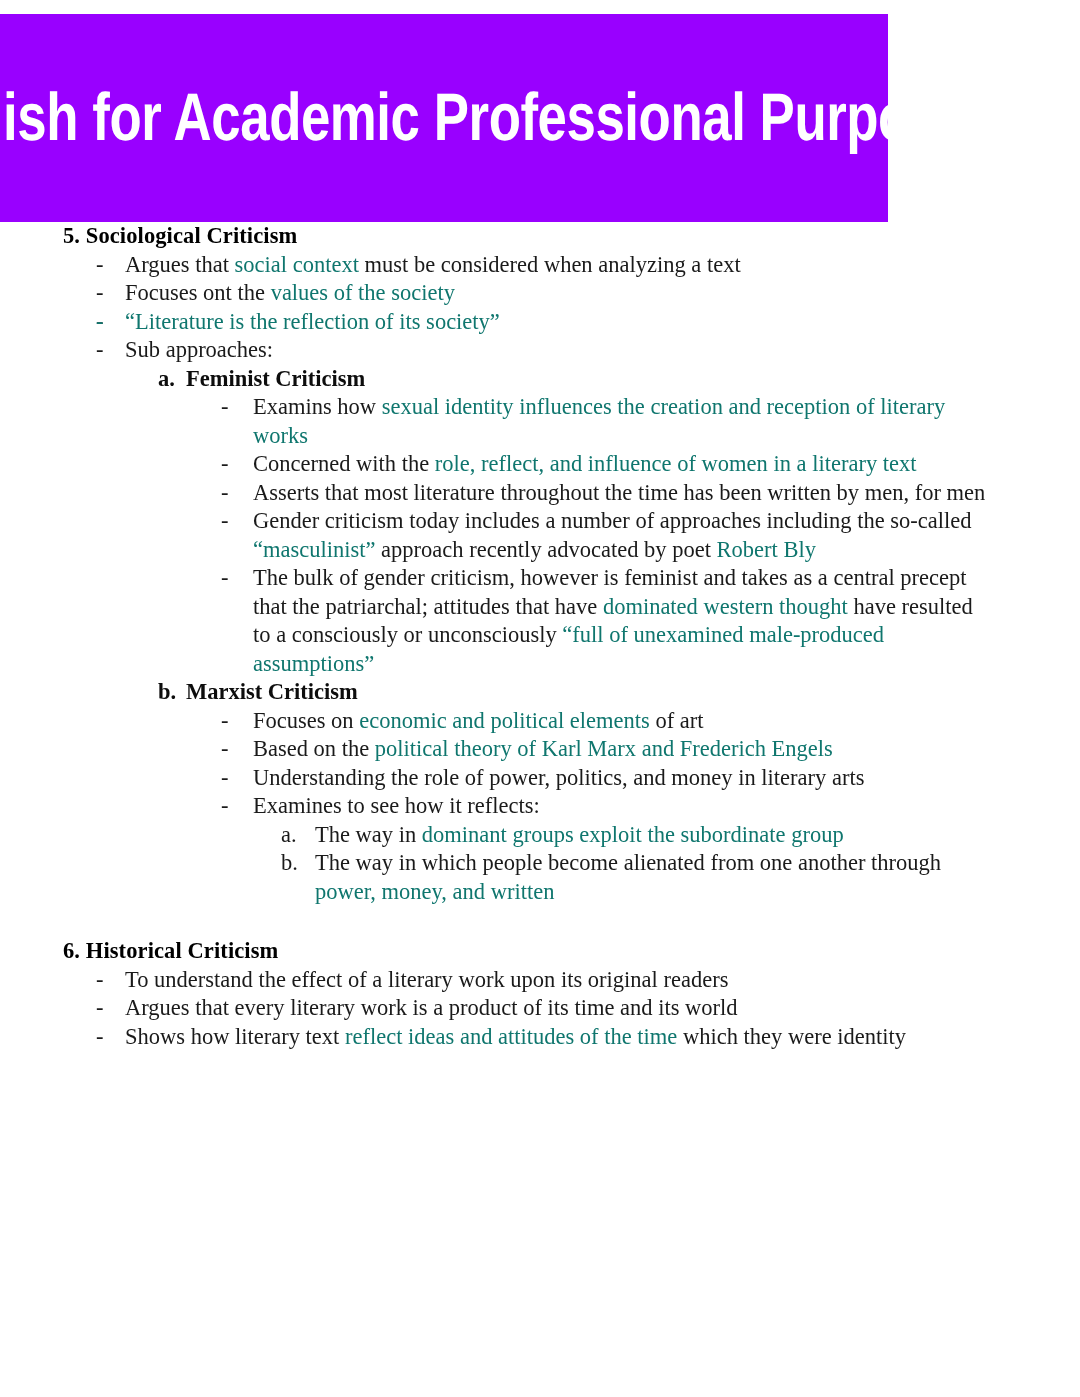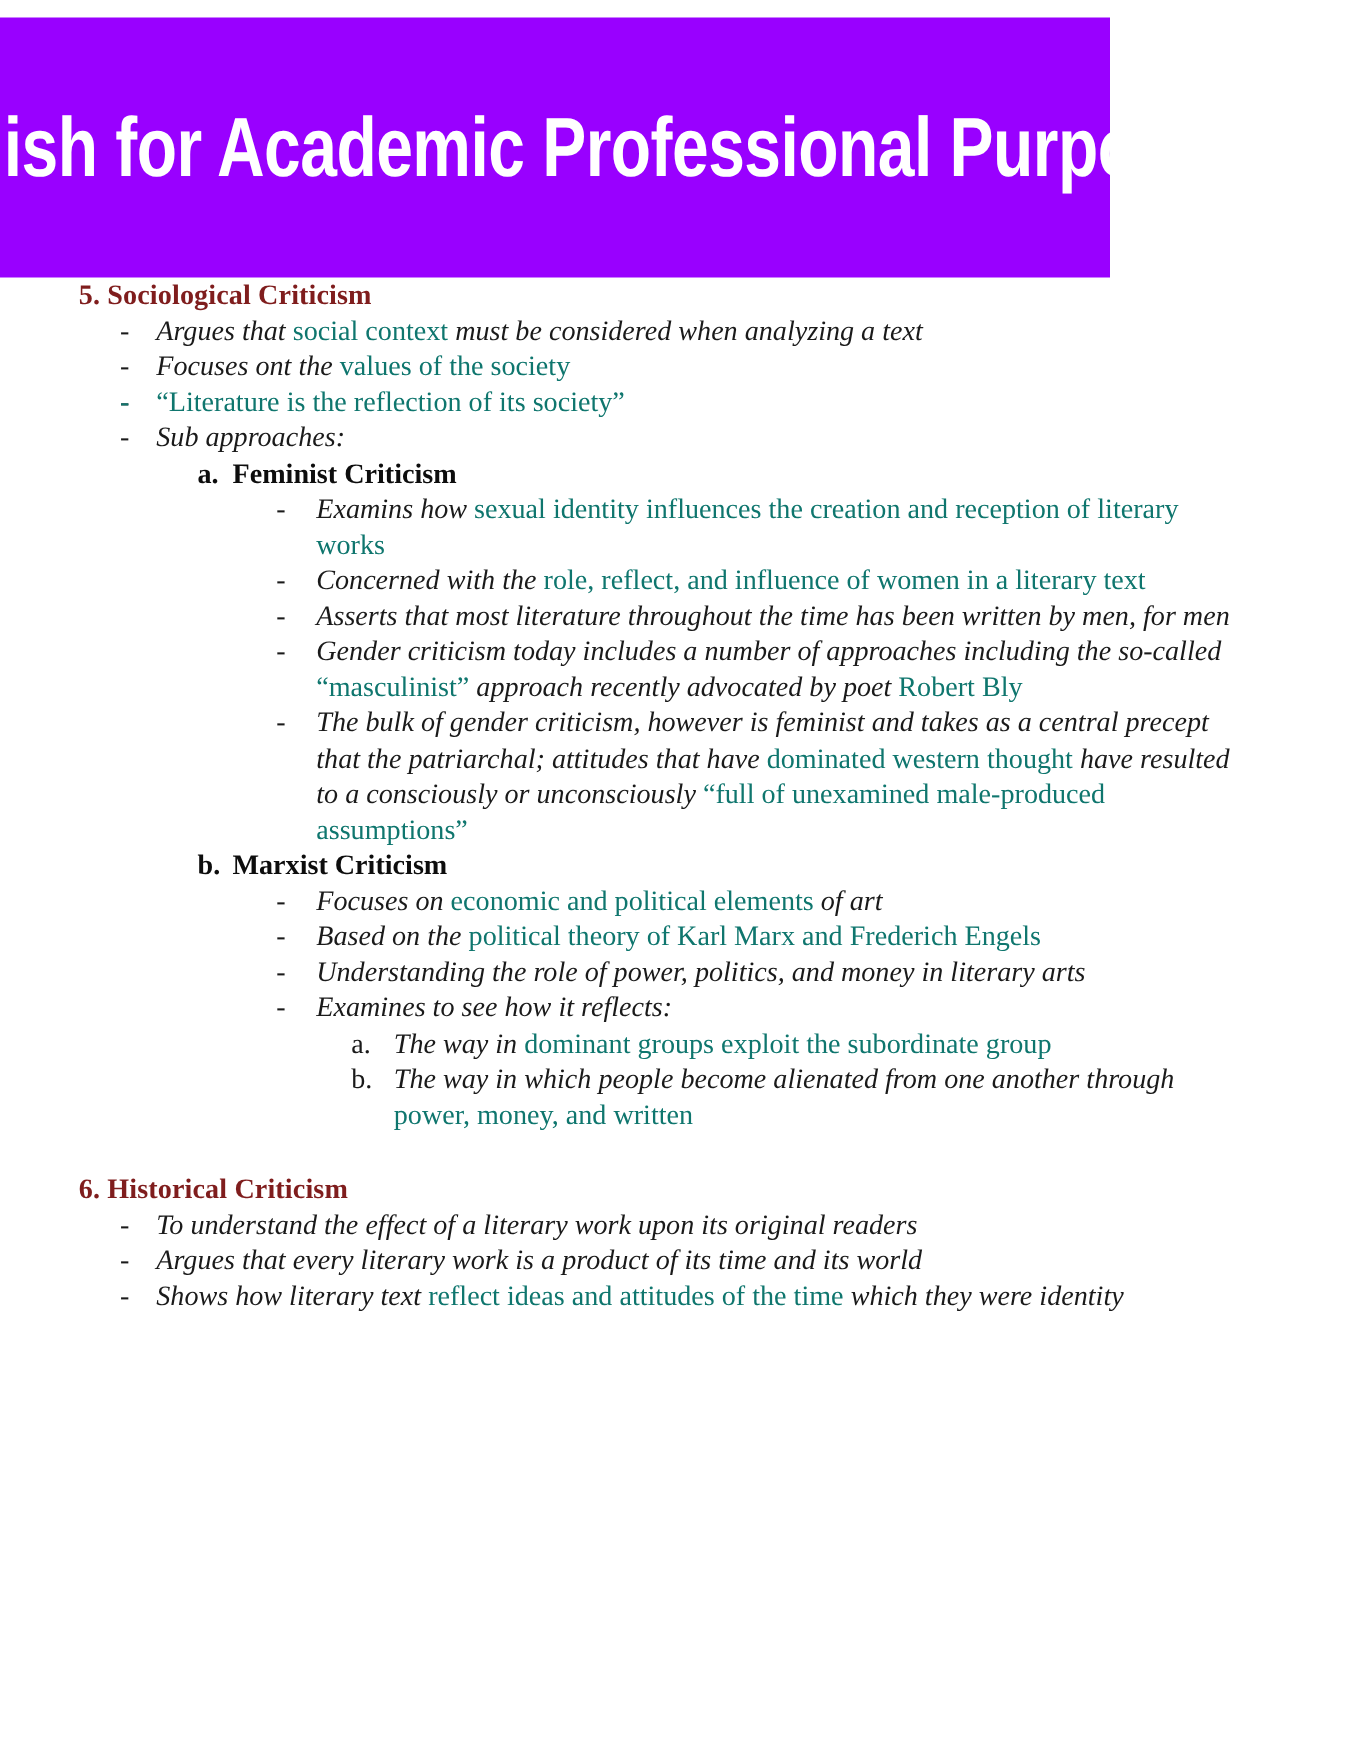--- a/index.html
+++ b/index.html
@@ -55,21 +55,21 @@
   }
   .section-gap {
     height: 31px;
   }
 
   .sec-heading {
     font-weight: bold;
     font-size: 22.5px;
     line-height: 28.5px;
     padding-left: 63px;
-    color: #7f1d1d;
+    color: #000000;
     letter-spacing: 0.1px;
   }
 
   
   .lvl1 {
     position: relative;
     font-size: 22.5px;
     line-height: 28.5px;
     padding-left: 125px;
     padding-right: 85px;
@@ -117,21 +117,21 @@
     padding-left: 315px;
     padding-right: 95px;
   }
   .lvl3 > .marker {
     position: absolute;
     left: 281px;
     top: 0;
   }
 
   .red { color: #0f766e; }
-  .blk { color: #1a1a1a; font-style: italic; }
+  .blk { color: #1a1a1a; }
 </style>
 </head>
 <body>
 
 <div class="banner">
   <div class="banner-title">English for Academic Professional Purposes</div>
 </div>
 
 <div class="doc">
 

